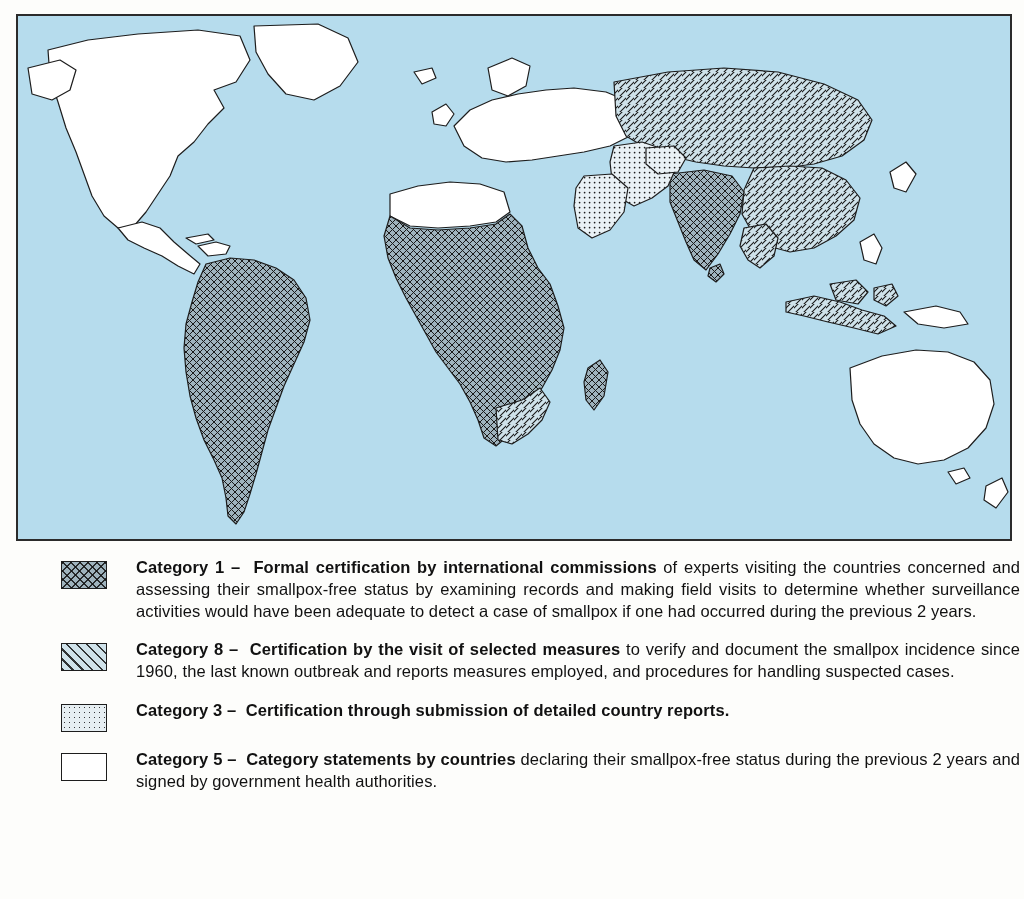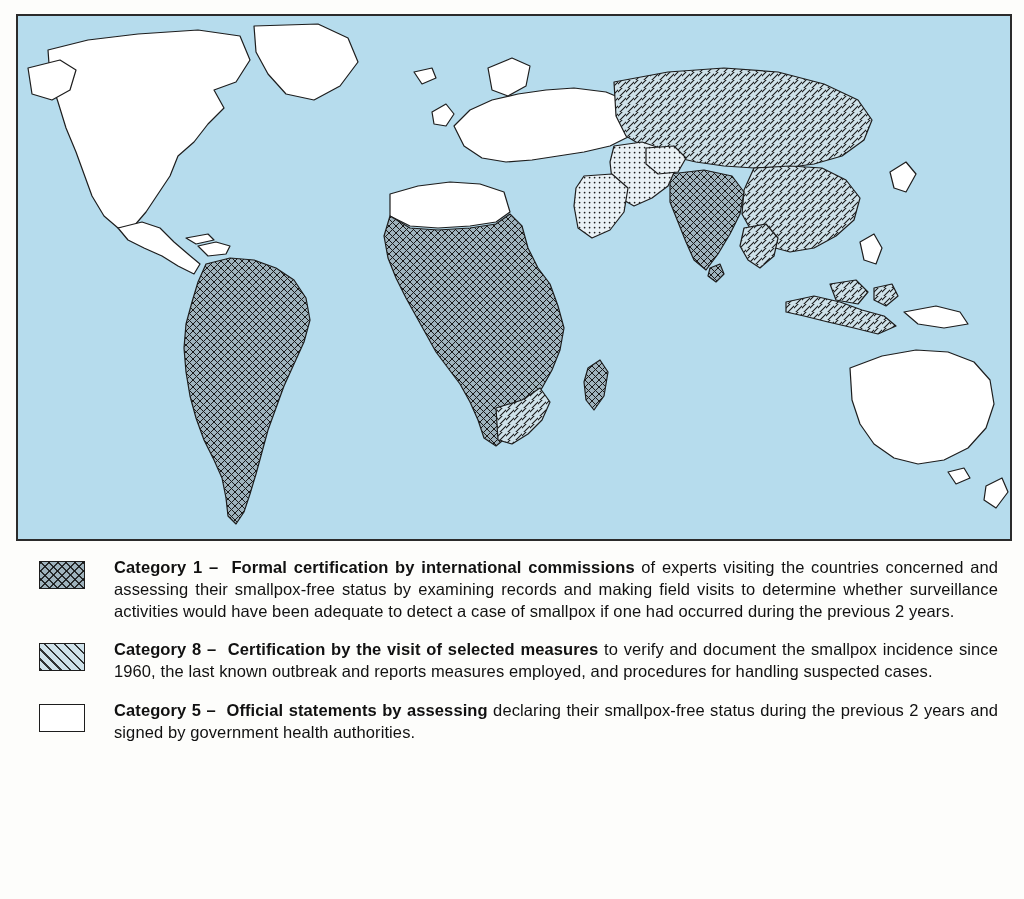--- a/index.html
+++ b/index.html
@@ -35,21 +35,21 @@
   }
   #map-svg {
     display: block;
     width: 100%;
     height: 100%;
   }
 
   
   #legend {
     position: absolute;
-    left: 10px;
+    left: 32px;
     top: 556px;
     width: 992px;
   }
   .legend-row {
     display: flex;
     align-items: flex-start;
     margin-bottom: 16px;
   }
   .swatch-cell {
     flex: 0 0 104px;
@@ -214,24 +214,32 @@
 
     <div class="legend-row">
       <div class="swatch-cell">
         <div class="swatch sw-cat2"></div>
       </div>
       <div class="legend-text">
         <span class="cat-label">Category 8</span><span>&nbsp;</span><span class="dash">–</span><span>&nbsp;&nbsp;</span><span class="lead">Certification by the visit of selected measures</span><span> to verify and document the smallpox incidence since 1960, the last known outbreak and reports measures employed, and procedures for handling suspected cases.</span>
       </div>
     </div>
 
+    <div class="legend-row short">
+      <div class="swatch-cell">
+        <div class="swatch sw-cat3"></div>
+      </div>
+      <div class="legend-text">
+        <span class="cat-label">Category 3</span><span>&nbsp;</span><span class="dash">–</span><span>&nbsp;&nbsp;</span><span class="lead">Certification through submission of detailed country reports.</span><span></span>
+      </div>
+    </div>
 
     <div class="legend-row">
       <div class="swatch-cell">
         <div class="swatch sw-cat4"></div>
       </div>
       <div class="legend-text">
-        <span class="cat-label">Category 5</span><span>&nbsp;</span><span class="dash">–</span><span>&nbsp;&nbsp;</span><span class="lead">Official statements by assessing</span><span> declaring their smallpox-free status during the previous 2 years and signed by government health authorities.</span>
+        <span class="cat-label">Category 5</span><span>&nbsp;</span><span class="dash">–</span><span>&nbsp;&nbsp;</span><span class="lead">Category statements by countries</span><span> declaring their smallpox-free status during the previous 2 years and signed by government health authorities.</span>
       </div>
     </div>
 
   </div>
 </div>
 
 </body></html>

